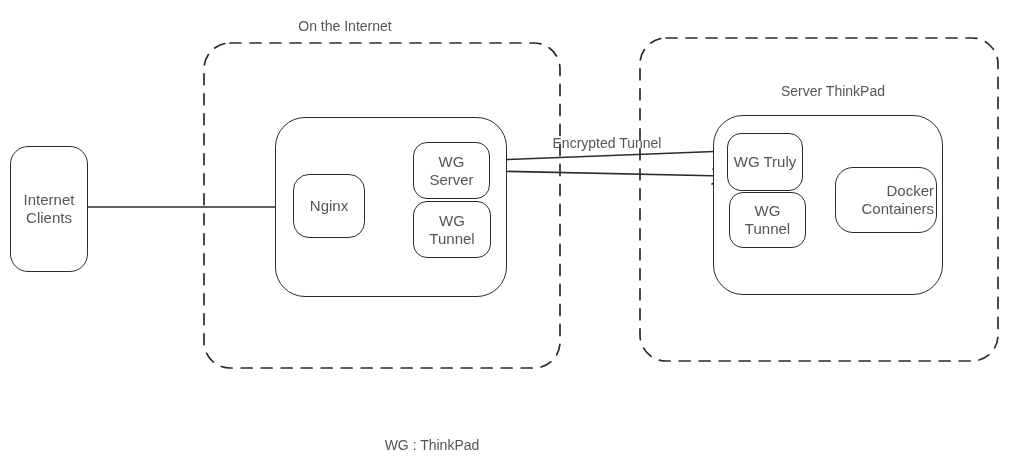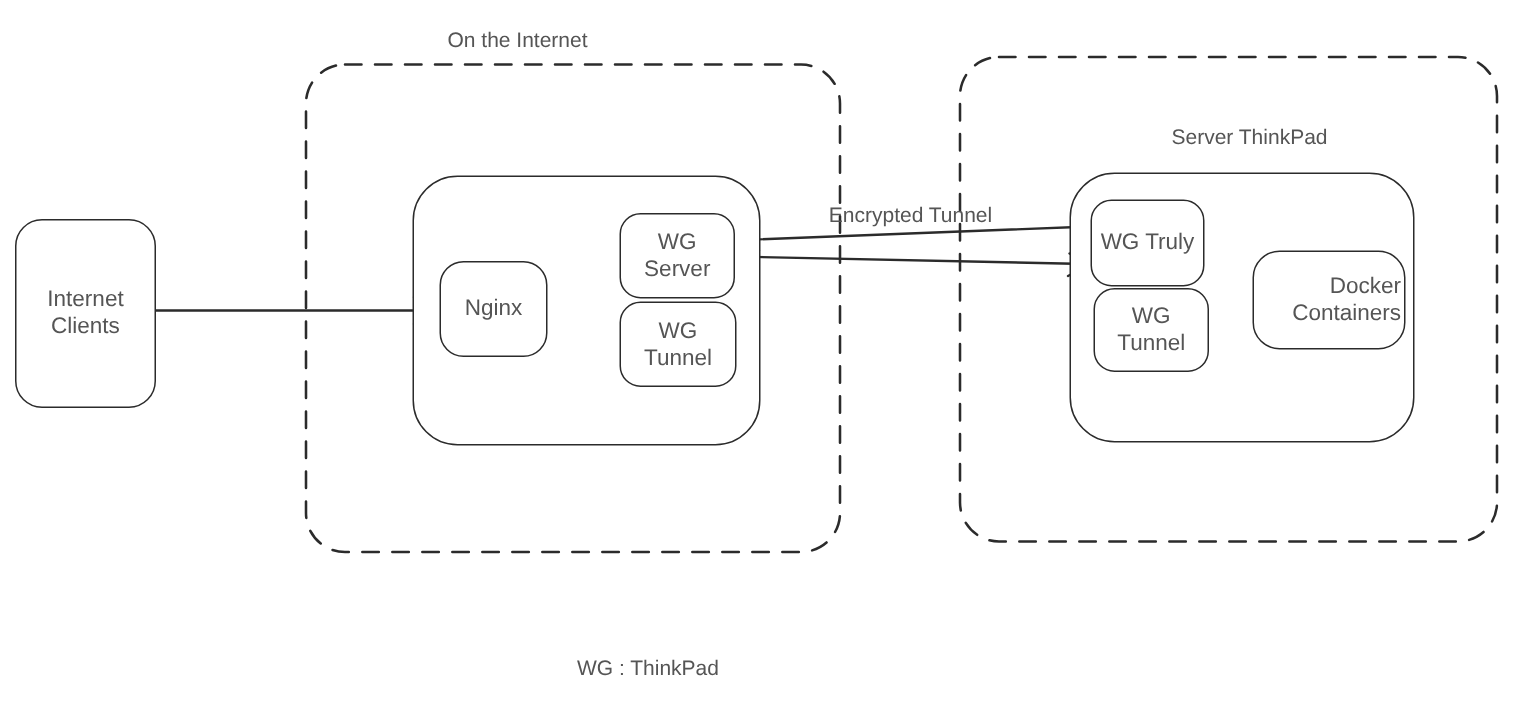--- a/index.html
+++ b/index.html
@@ -97,21 +97,21 @@
     </g>
   </svg>
 
   <div class="lbl" style="left:270px; top:18px; width:150px;">On the Internet</div>
 
   <div class="machine" style="left:275px; top:117px; width:232px; height:180px;"></div>
 
   <div class="machine" style="left:713px; top:115px; width:230px; height:180px;"></div>
   <div class="lbl" style="left:718px; top:83px; width:230px;">Server ThinkPad</div>
 
-  <div class="node" style="left:10px; top:146px; width:94px; height:126px; border-radius:18px;">Internet Clients</div>
+  <div class="node" style="left:10px; top:146px; width:78px; height:126px; border-radius:18px;">Internet Clients</div>
 
   <div class="node" style="left:293px; top:174px; width:72px; height:64px; border-radius:16px;">Nginx</div>
 
   <div class="node" style="left:413px; top:142px; width:77px; height:57px; border-radius:14px;">WG Server</div>
 
   <div class="node" style="left:413px; top:201px; width:78px; height:57px; border-radius:14px;">WG Tunnel</div>
 
   <div class="node" style="left:727px; top:133px; width:76px; height:58px; border-radius:14px;">WG Truly</div>
 
   <div class="node" style="left:729px; top:192px; width:77px; height:56px; border-radius:14px;">WG Tunnel</div>

